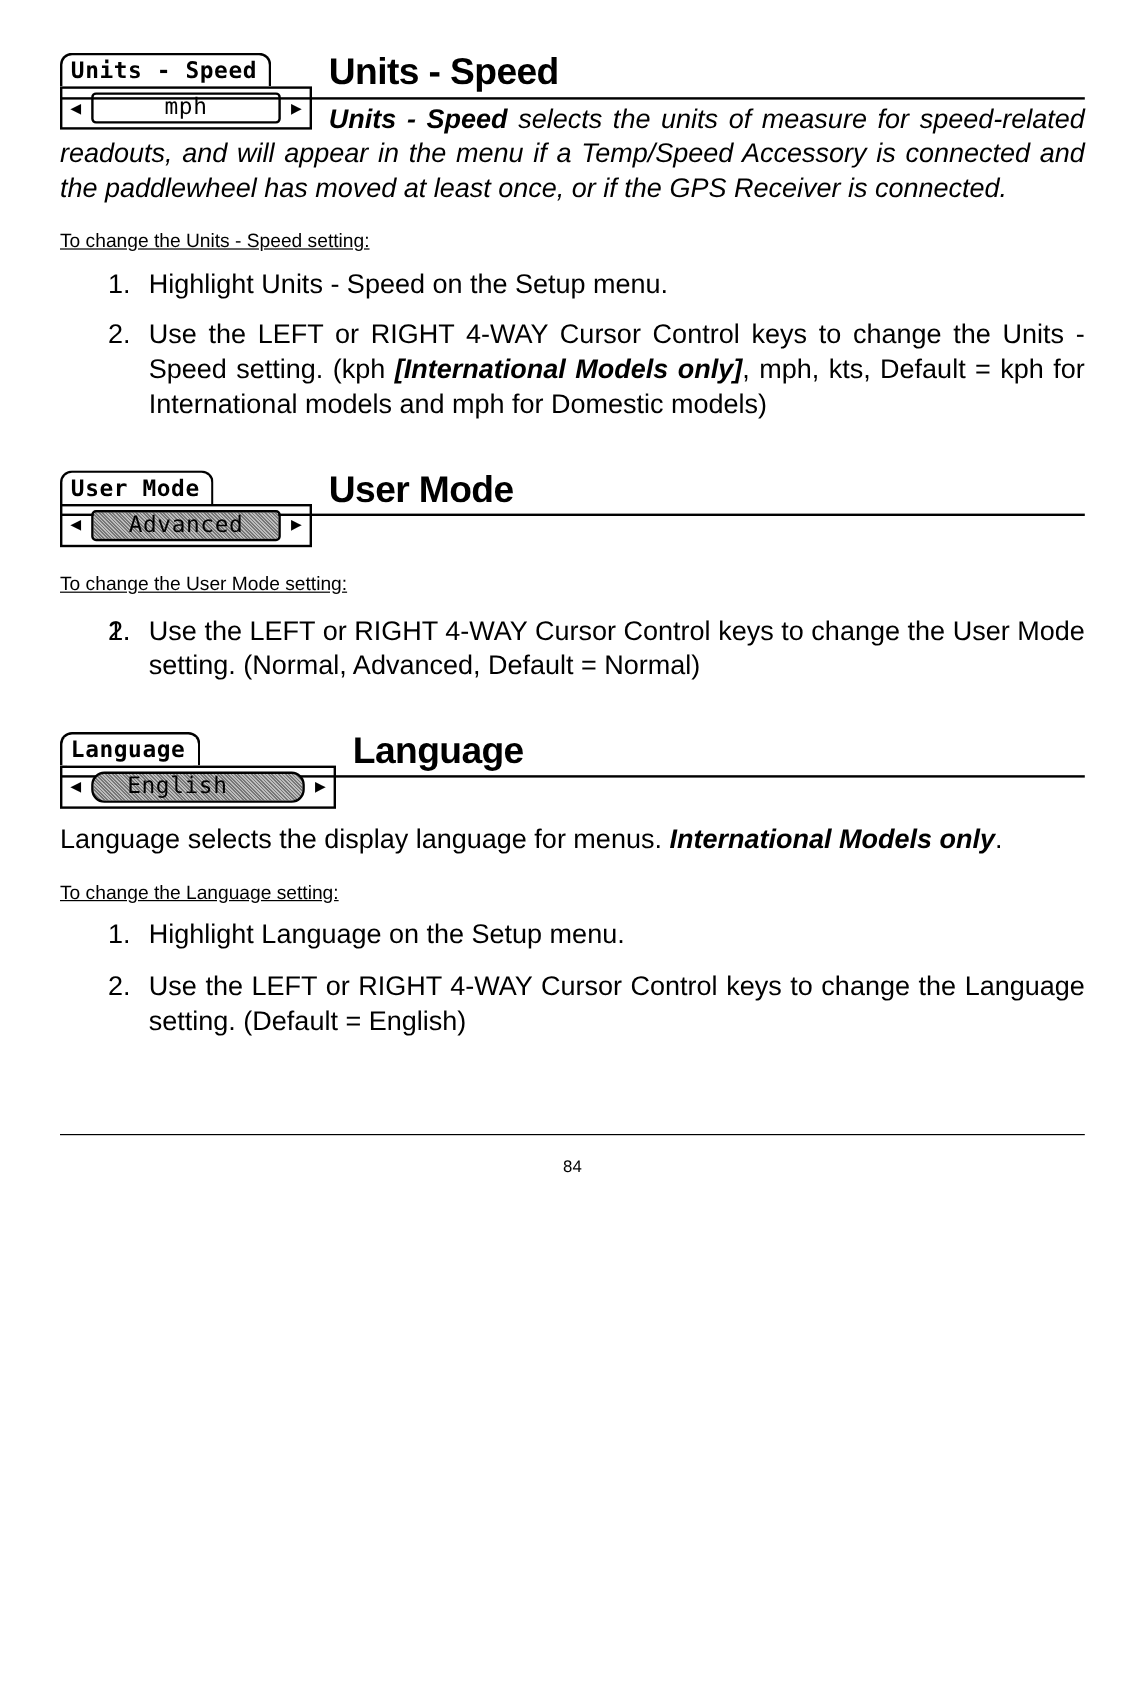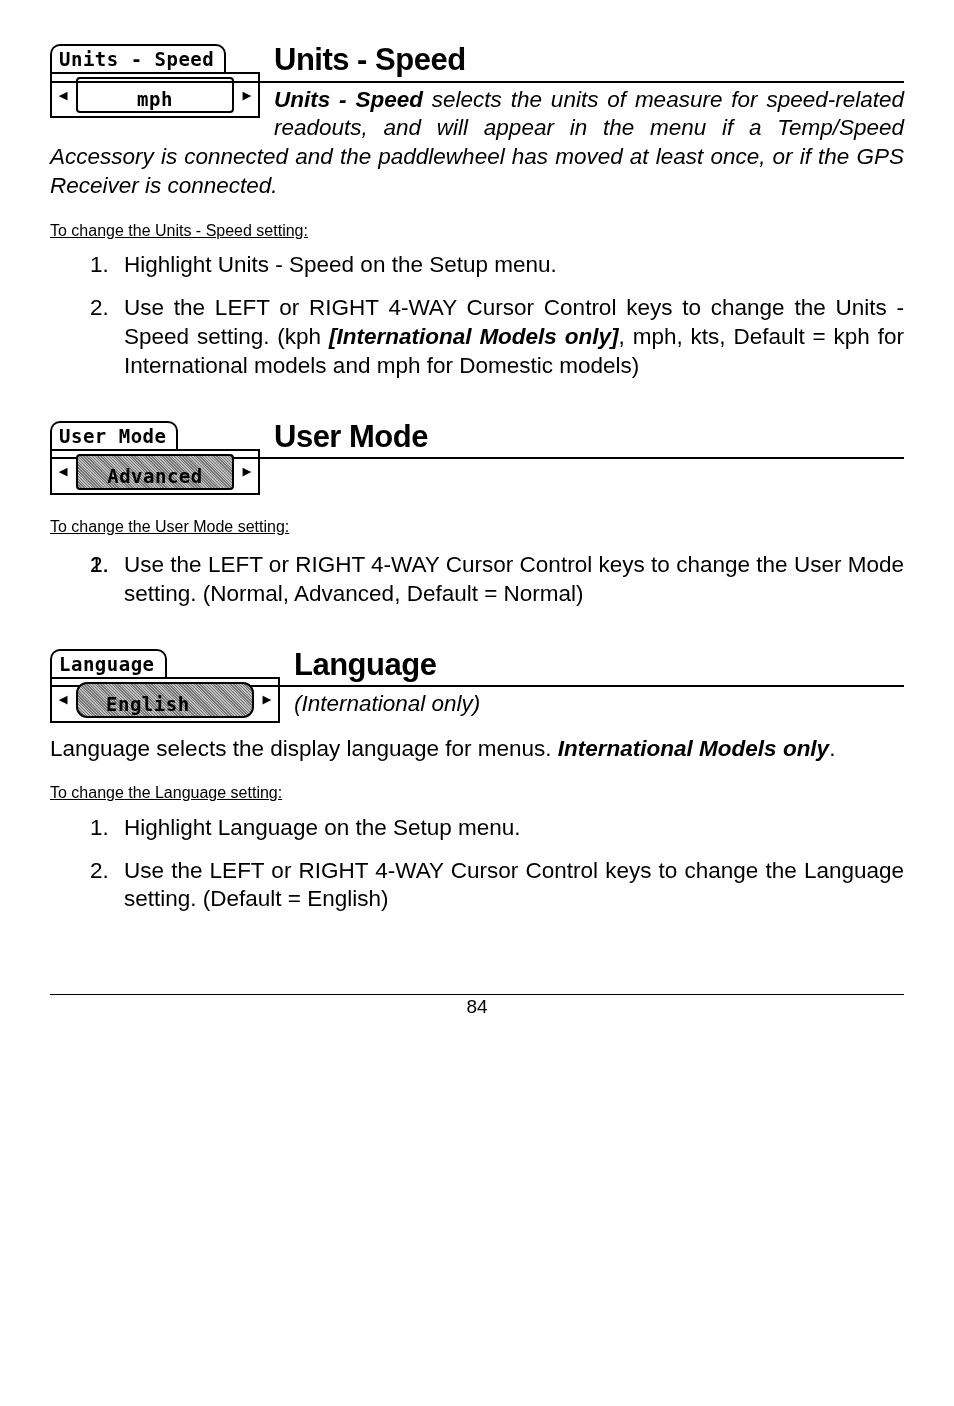--- a/index.html
+++ b/index.html
@@ -44,22 +44,22 @@
     font-size: 15px;
     width: 14px;
     text-align: center;
     user-select: none;
   }
   .menu-widget .mw-value {
     flex: 1;
     text-align: center;
     border: 2px solid #000;
     border-radius: 4px;
-    padding: 11px 6px 2px 6px;
-    font-weight: bold;
+    padding: 1px 6px 2px 6px;
+    font-weight: normal;
     letter-spacing: 0.5px;
   }
   .menu-widget .mw-value.shaded {
     background: repeating-linear-gradient(45deg,#777,#777 1px,#bdbdbd 1px,#bdbdbd 2px);
     color: #000;
   }
   .menu-widget.lang .mw-value {
     text-align: left;
     padding-left: 28px;
     border-radius: 11px;
@@ -115,22 +115,22 @@
     margin-top: 2px;
   }
 
   .bottom-rule {
     border: none;
     border-top: 1.5px solid #000;
     margin-top: 80px;
   }
   .pagenum {
     text-align: center;
-    font-size: 19px;
-    margin-top: 0;
+    font-size: 14px;
+    margin-top: 18px;
   }
 </style>
 </head>
 <body>
 
 <div class="sec clearfix">
   <div class="menu-widget">
     <div class="mw-title">Units - Speed</div>
     <div class="mw-row">
       <span class="arrow">◀</span>
@@ -171,21 +171,20 @@
 <div class="sec clearfix">
   <div class="menu-widget lang">
     <div class="mw-title">Language</div>
     <div class="mw-row">
       <span class="arrow">◀</span>
       <span class="mw-value shaded">English</span>
       <span class="arrow">▶</span>
     </div>
   </div>
   <div class="sec-heading">Language</div>
-  <div class="subnote">(International only)</div>
 </div>
 
 <p style="clear:both; margin-top:10px; text-align:justify;">
   <span class="bold">Language</span><span> selects the display language for menus. </span><span class="ib">International Models only</span><span>.</span>
 </p>
 
 <div class="subhead">To change the Language setting:</div>
 <ol class="steps">
   <li><span class="num">1.</span><span>Highlight Language on the Setup menu.</span></li>
   <li><span class="num">2.</span><span>Use the LEFT or RIGHT 4-WAY Cursor Control keys to change the Language setting. (Default = English)</span></li>

